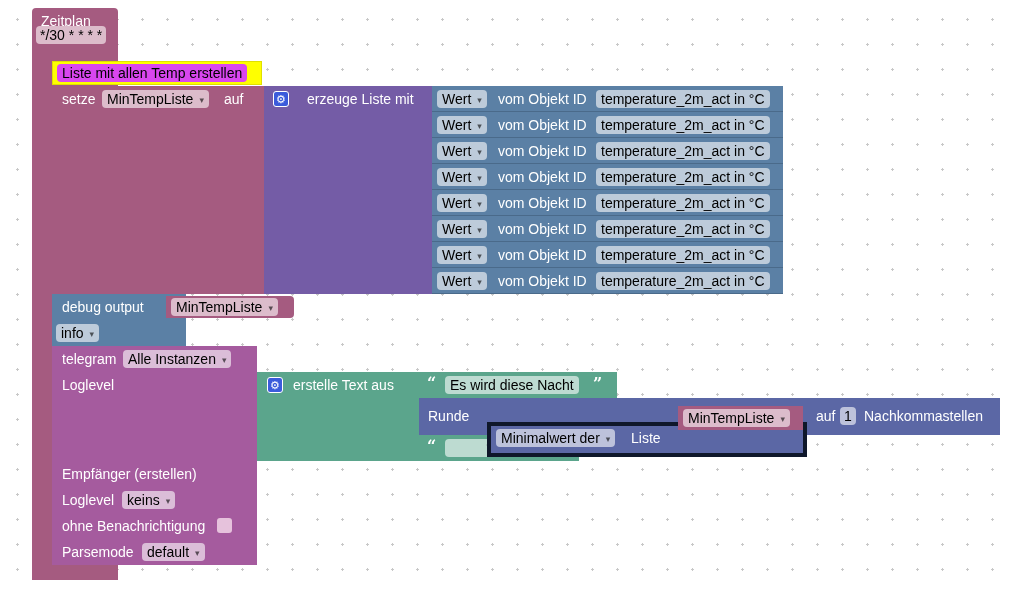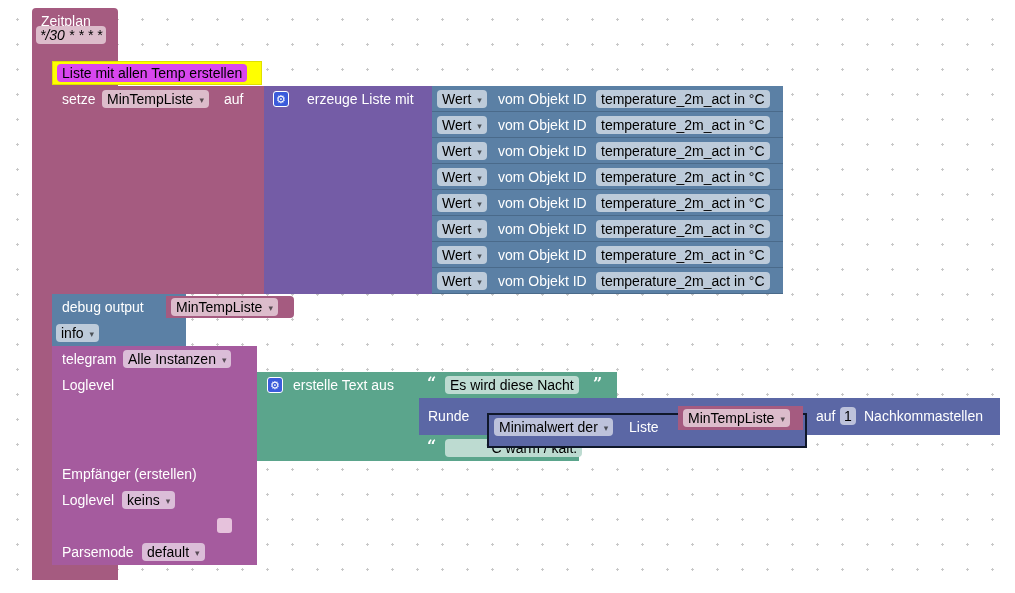--- a/index.html
+++ b/index.html
@@ -14,21 +14,21 @@
   .gear{position:absolute;width:16px;height:16px;border-radius:3px;background:#3b5bdb;border:1px solid #fff;box-sizing:border-box;
     color:#fff;font-size:11px;line-height:14px;text-align:center;}
   .q{position:absolute;font-family:"DejaVu Serif",serif;font-weight:bold;font-size:16px;line-height:18px;color:#fff;}
   .cb{position:absolute;width:15px;height:15px;border-radius:3px;background:#e6c2dc;}
 </style>
 </head>
 <body>
 
 <div class="blk" style="left:32px;top:8px;width:86px;height:572px;background:#a55b80;border-radius:4px 4px 0 0;">
   <span class="t" style="left:9px;top:4px;">Zeitplan</span>
-  <span class="fld" style="left:4px;top:18px;background:#dcbccb;padding:0 4px;font-style:italic;">*/30 * * * *</span>
+  <span class="fld" style="left:4px;top:18px;background:#dcbccb;padding:0 4px;">*/30 * * * *</span>
 </div>
 <div class="blk" style="left:32px;top:56px;width:20px;height:514px;background:#a55b80;"></div>
 <div class="blk" style="left:32px;top:568px;width:86px;height:12px;background:#a55b80;border-radius:0 0 4px 4px;"></div>
 
 <div class="blk" style="left:52px;top:61px;width:210px;height:24px;background:#ffff00;border:1px solid #e0e000;">
   <span class="fld" style="left:4px;top:2px;background:#d946ef;">Liste mit allen Temp erstellen</span>
 </div>
 
 <div class="blk" style="left:52px;top:86px;width:212px;height:208px;background:#a55b80;">
   <span class="t" style="left:10px;top:4px;">setze</span>
@@ -92,20 +92,21 @@
   <span class="fld dd" style="left:5px;top:2px;background:#dcbccb;">MinTempListe</span>
 </div>
 
 <div class="blk" style="left:52px;top:346px;width:205px;height:219px;background:#a55b9e;">
   <span class="t" style="left:10px;top:4px;">telegram</span>
   <span class="fld dd" style="left:71px;top:4px;background:#dbbdd8;">Alle Instanzen</span>
   <span class="t" style="left:10px;top:30px;">Loglevel</span>
   <span class="t" style="left:10px;top:119px;">Empfänger (erstellen)</span>
   <span class="t" style="left:10px;top:145px;">Loglevel</span>
   <span class="fld dd" style="left:70px;top:145px;background:#dbbdd8;">keins</span>
+  <span class="t" style="left:10px;top:171px;">ohne Benachrichtigung</span>
   <span class="cb" style="left:165px;top:172px;"></span>
   <span class="t" style="left:10px;top:197px;">Parsemode</span>
   <span class="fld dd" style="left:90px;top:197px;background:#dbbdd8;text-align:center;">default</span>
 </div>
 
 <div class="blk" style="left:257px;top:372px;width:162px;height:89px;background:#5ba58c;">
   <span class="gear" style="left:10px;top:5px;">⚙</span>
   <span class="t" style="left:36px;top:4px;">erstelle Text aus</span>
 </div>
 <div class="blk" style="left:419px;top:372px;width:198px;height:26px;background:#5ba58c;">
@@ -118,19 +119,19 @@
   <span class="fld" style="left:26px;top:4px;background:#bddbd1;padding-left:41px;">°C warm / kalt.</span>
   <span class="q" style="left:136px;top:3px;">”</span>
 </div>
 
 <div class="blk" style="left:419px;top:398px;width:581px;height:37px;background:#5b67a5;">
   <span class="t" style="left:9px;top:9px;">Runde</span>
   <span class="t" style="left:397px;top:9px;">auf</span>
   <span class="fld" style="left:421px;top:9px;background:#bdc2db;padding:0 4px;">1</span>
   <span class="t" style="left:445px;top:9px;">Nachkommastellen</span>
 </div>
-<div class="blk" style="left:487px;top:413px;width:320px;height:35px;background:#5b67a5;border:2px solid #0f172a;">
+<div class="blk" style="left:487px;top:422px;width:320px;height:35px;background:#5b67a5;border:4px solid #0f172a;">
   <span class="fld dd" style="left:5px;top:3px;background:#bdc2db;">Minimalwert der</span>
   <span class="t" style="left:140px;top:3px;">Liste</span>
 </div>
 <div class="blk" style="left:678px;top:406px;width:125px;height:24px;background:#a55b80;">
   <span class="fld dd" style="left:5px;top:3px;background:#dcbccb;">MinTempListe</span>
 </div>
 
 </body></html>

